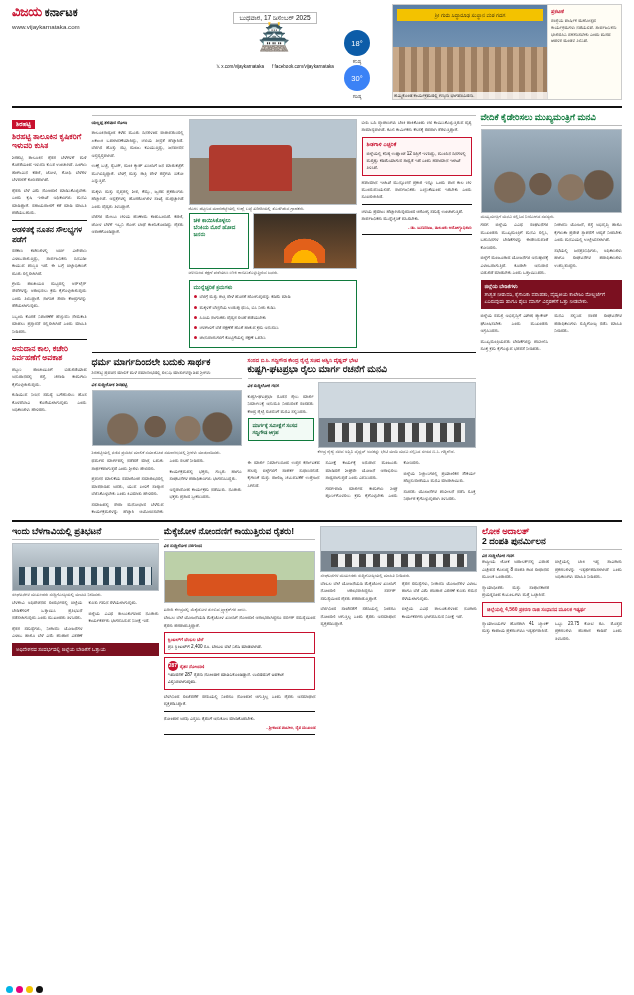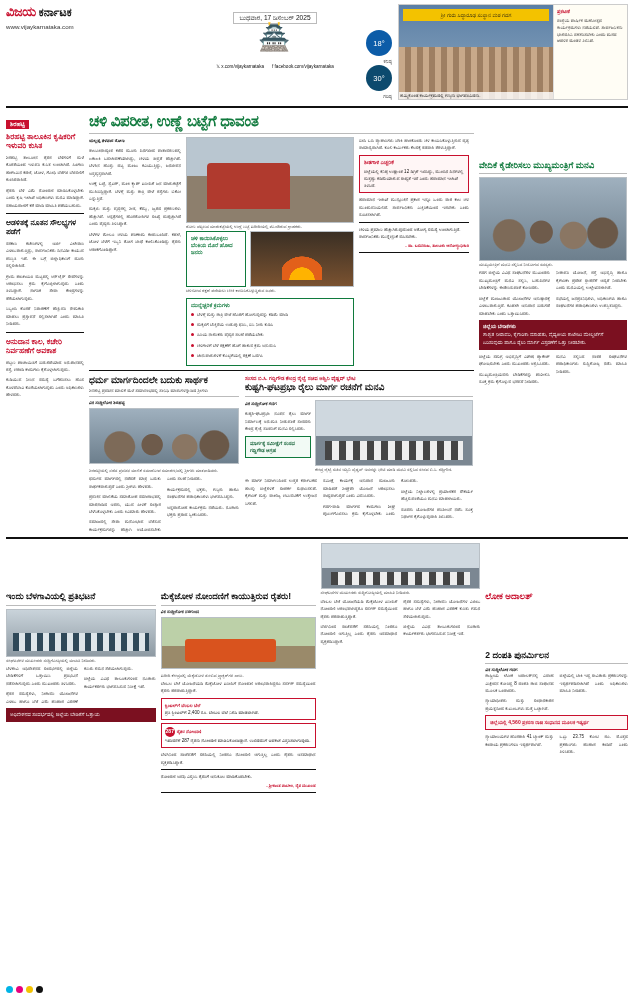--- a/index.html
+++ b/index.html
@@ -4,36 +4,36 @@
 <style>
   * { box-sizing: border-box; }
   html, body { margin:0; padding:0; }
   body {
     width: 634px; height: 995px;
     background: #ffffff;
     font-family: "Liberation Sans", sans-serif;
     color: #111;
     overflow: hidden;
   }
-  .page { position: relative; width: 634px; height: 995px; background:#fff; padding: 4px 6px; }
+  .page { position: relative; width: 634px; height: 995px; background:#fff; padding: 4px 12px; }
 
   
   .masthead { display:flex; align-items:flex-start; height:104px; border-bottom:2px solid #111; padding-bottom:2px; }
   .mh-left { width:150px; }
   .vk-logo { display:flex; align-items:center; gap:3px; }
   .vk-red { color:#c8102e; font-weight:bold; font-size:13px; letter-spacing:-0.4px; }
   .vk-black { color:#111; font-weight:bold; font-size:11px; }
   .namma { font-size:41px; font-weight:bold; letter-spacing:-2px; line-height:0.95; margin-top:4px; color:#111; }
   .mh-site { font-size:6.2px; color:#333; margin-top:3px; }
   .mh-center { flex:1; text-align:center; padding-top:2px; position:relative; }
   .dateline { font-size:6.6px; color:#111; border:1px solid #bbb; display:inline-block; padding:1px 5px; }
   .temple { font-size:26px; line-height:1; color:#8a6a2f; }
-  .wx { position:absolute; right:2px; top:26px; text-align:right; }
+  .wx { position:absolute; right:18px; top:26px; text-align:center; }
   .wx-badge { background:#0c5ca8; color:#fff; border-radius:50%; width:26px;height:26px;font-size:7.5px;display:flex;align-items:center;justify-content:center; margin:0 auto 2px;}
-  .wx-badge.warm { background:#0c4a6e; }
+  .wx-badge.warm { background:#3b82f6; }
   .wx-lbl { font-size:5px; color:#333; }
   .mh-ad { width:230px; border:1px solid #ccc; display:flex; height:96px; margin-left:4px; }
   .ad-photo { flex:1; background:linear-gradient(#5b7fa6,#8fa9c0); position:relative; overflow:hidden; }
   .ad-banner { position:absolute; top:4px; left:4px; right:4px; height:12px; background:#f3c200; color:#111; font-size:5.4px; display:flex; align-items:center; justify-content:center; }
   .ad-people { position:absolute; bottom:0; left:0; right:0; height:52px; background:repeating-linear-gradient(90deg,#c8a98a 0 6px,#9e7f62 6px 12px); }
   .ad-cap { position:absolute; bottom:0; left:0; right:0; font-size:4.6px; background:rgba(255,255,255,.8); padding:1px; }
   .ad-text { width:74px; background:#fffdf5; padding:3px; font-size:4.6px; line-height:1.5; color:#333; border-left:1px solid #ddd; }
   .ad-text b { display:block; font-size:5.2px; color:#c8102e; margin-bottom:2px; }
 
   
@@ -82,21 +82,21 @@
   .maroonband { background:#7b1020; color:#fff; font-size:5.2px; padding:3px 4px; line-height:1.5; }
 
   .pullquote { border:1px solid #107a3d; background:#f2faf5; padding:3px 4px; font-size:5.2px; color:#0c5c30; font-weight:bold; line-height:1.4; }
 
   .bottomrow { display:flex; gap:5px; margin-top:4px; border-top:2px solid #111; padding-top:4px; }
   .b1 { width:150px; } .b2 { width:155px; } .b3 { width:160px; } .b4 { width:143px; }
 
   .footdots { position:absolute; left:6px; bottom:2px; display:flex; gap:3px; }
   .footdots span { width:7px;height:7px;border-radius:50%; display:block; }
 
-  .smallhead { font-size:8.6px; font-weight:bold; line-height:1.2;margin-top:48px; }
+  .smallhead { font-size:8.6px; font-weight:bold; line-height:1.2; }
   .smallhead.red { color:#c8102e; }
   .smallhead.green { color:#107a3d; }
 
   .numbox { border:1px solid #c8102e; padding:3px; font-size:4.6px; line-height:1.55; }
   .numbox b { color:#c8102e; }
 
   .circnum { display:inline-flex; width:10px;height:10px;border-radius:50%; background:#c8102e; color:#fff; font-size:5px; align-items:center;justify-content:center; margin-right:2px; vertical-align:middle;}
 
   
   .pf-group { position:absolute; inset:0; background:
@@ -191,21 +191,20 @@
       <div class="rule"></div>
       <div class="sidehead">ಅನುದಾನ ಕಾಲ, ಕಚೇರಿ ನಿರ್ವಹಣೆಗೆ ಅವಕಾಶ</div>
       <div class="tiny">
         <p>ಪಟ್ಟಣ ಪಂಚಾಯಿತಿಗೆ ಬಿಡುಗಡೆಯಾದ ಅನುದಾನದಲ್ಲಿ ರಸ್ತೆ, ಚರಂಡಿ ಕಾಮಗಾರಿ ಕೈಗೊಳ್ಳಲಾಗುವುದು.</p>
         <p>ಕುಡಿಯುವ ನೀರಿನ ಸಮಸ್ಯೆ ಬಗೆಹರಿಸಲು ಹೊಸ ಕೊಳವೆಬಾವಿ ಕೊರೆಯಲಾಗುವುದು ಎಂದು ಅಧಿಕಾರಿಗಳು ಹೇಳಿದರು.</p>
       </div>
     </div>
 
     <div class="col c2">
 
-      <div class="headline green">ಚಳಿ ವಿಪರೀತ, ಉಣ್ಣೆ ಬಟ್ಟೆಗೆ ಧಾವಂತ</div>
       <div class="rule-thin"></div>
 
       <div style="display:flex; gap:5px;">
         <div style="width:92px;">
           <div class="body1">
             <p><span class="byline">ಯಲ್ಲಪ್ಪ ತಳವಾರ ರೋಣ</span></p>
             <p>ತಾಲೂಕಿನಾದ್ಯಂತ ಕಳೆದ ಮೂರು ದಿನಗಳಿಂದ ವಾತಾವರಣದಲ್ಲಿ ಏಕಾಏಕಿ ಬದಲಾವಣೆಯಾಗಿದ್ದು, ಚಳಿಯ ತೀವ್ರತೆ ಹೆಚ್ಚಾಗಿದೆ. ಬೆಳಗಿನ ಹೊತ್ತು ದಟ್ಟ ಮಂಜು ಕವಿಯುತ್ತಿದ್ದು, ಜನಜೀವನ ಅಸ್ತವ್ಯಸ್ತವಾಗಿದೆ.</p>
             <p>ಉಣ್ಣೆ ಬಟ್ಟೆ, ಸ್ವೆಟರ್, ಮಂಕಿ ಕ್ಯಾಪ್ ಖರೀದಿಗೆ ಜನ ಮಾರುಕಟ್ಟೆಗೆ ಮುಗಿಬಿದ್ದಿದ್ದಾರೆ. ಬೆಳಗ್ಗೆ ಮತ್ತು ರಾತ್ರಿ ವೇಳೆ ರಸ್ತೆಗಳು ಬಿಕೋ ಎನ್ನುತ್ತಿವೆ.</p>
             <p>ಮಕ್ಕಳು ಮತ್ತು ವೃದ್ಧರಲ್ಲಿ ಶೀತ, ಕೆಮ್ಮು, ಜ್ವರದ ಪ್ರಕರಣಗಳು ಹೆಚ್ಚಾಗಿವೆ. ಆಸ್ಪತ್ರೆಗಳಲ್ಲಿ ಹೊರರೋಗಿಗಳ ಸಂಖ್ಯೆ ದುಪ್ಪಟ್ಟಾಗಿದೆ ಎಂದು ವೈದ್ಯರು ತಿಳಿಸಿದ್ದಾರೆ.</p>
             <p>ಬೆಳೆಗಳ ಮೇಲೂ ಚಳಿಯ ಪರಿಣಾಮ ಕಂಡುಬಂದಿದೆ. ಕಡಲೆ, ಜೋಳ ಬೆಳೆಗೆ ಇಬ್ಬನಿ ರೋಗ ಬಾಧೆ ಕಾಣಿಸಿಕೊಂಡಿದ್ದು ರೈತರು ಆತಂಕಗೊಂಡಿದ್ದಾರೆ.</p>

